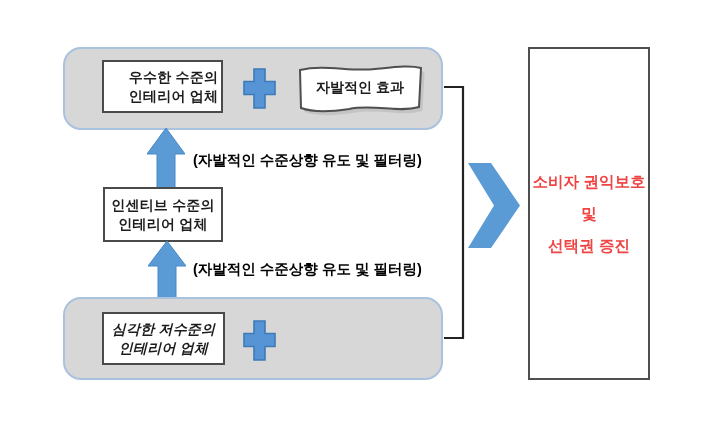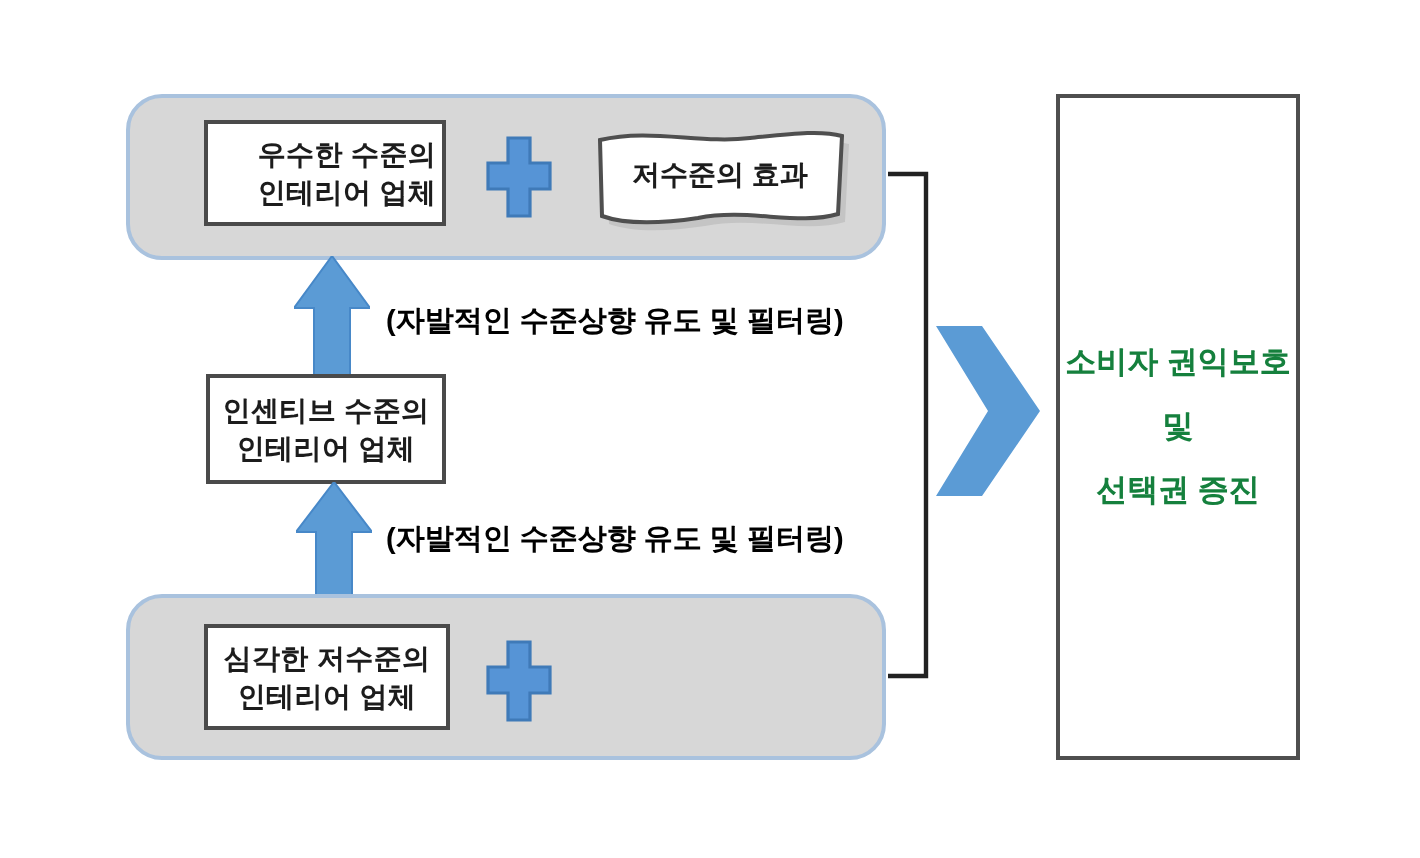--- a/index.html
+++ b/index.html
@@ -36,21 +36,21 @@
     display:flex;align-items:center;justify-content:center;
     font-size:14px;font-weight:600;color:#1c1c1c;white-space:nowrap;
   }
 
   
   .result-box{
     background:#ffffff;
     border:2px solid #4f4f4f;
     display:flex;flex-direction:column;align-items:center;justify-content:center;
     text-align:center;
-    font-size:15.5px;font-weight:bold;color:#15803d;
+    font-size:15.5px;font-weight:bold;color:#ef4444;
   }
   .result-box .line{display:block;line-height:32px;}
 
   svg{display:block;}
 </style>
 </head>
 <body>
 
 <div class="canvas">
 
@@ -65,21 +65,21 @@
     <svg width="33" height="41" viewBox="0 0 33 41">
       <path d="M11,1 h11 v12.5 h10 v13 h-10 V40 H11 V26.5 H1 v-13 h10 Z" fill="#5694d6" stroke="#3f7ab8" stroke-width="1.6"></path>
     </svg>
   </div>
 
   <div class="abs" style="left:292px;top:58px;width:136px;height:62px;">
     <svg width="136" height="62" viewBox="0 0 136 62">
       <path d="M8,12 C33,6 58,14 83,11 C103,9 118,7 129,10 L127,49 C107,55 82,46 57,51 C37,54 20,54 9,50 Z" fill="#c4c4c4" transform="translate(3.5,4)"></path>
       <path d="M8,12 C33,6 58,14 83,11 C103,9 118,7 129,10 L127,49 C107,55 82,46 57,51 C37,54 20,54 9,50 Z" fill="#ffffff" stroke="#4f4f4f" stroke-width="2"></path>
     </svg>
-    <div class="abs effect-label" style="left:0;top:4px;width:136px;height:52px;">저수준의 효과</div>
+    <div class="abs effect-label" style="left:0;top:4px;width:136px;height:52px;">자발적인 효과</div>
   </div>
 
   <div class="abs" style="left:147px;top:128px;width:38px;height:61px;">
     <svg width="38" height="61" viewBox="0 0 38 61">
       <polygon points="19,0 38,26 28,26 28,61 10,61 10,26 0,26" fill="#5b9bd5" stroke="#4788c8" stroke-width="1"></polygon>
     </svg>
   </div>
   <div class="abs caption" style="left:193px;top:151px;">(자발적인 수준상향 유도 및 필터링)</div>
 
   <div class="abs company-box" style="left:103px;top:187px;width:120px;height:55px;">
@@ -89,21 +89,21 @@
 
   <div class="abs" style="left:148px;top:241px;width:38px;height:57px;">
     <svg width="38" height="57" viewBox="0 0 38 57">
       <polygon points="19,0 38,25 28,25 28,57 10,57 10,25 0,25" fill="#5b9bd5" stroke="#4788c8" stroke-width="1"></polygon>
     </svg>
   </div>
   <div class="abs caption" style="left:193px;top:260px;">(자발적인 수준상향 유도 및 필터링)</div>
 
   <div class="abs group" style="left:63px;top:297px;width:380px;height:83px;"></div>
 
-  <div class="abs company-box" style="left:102px;top:312px;width:123px;height:53px;">
+  <div class="abs company-box" style="left:102px;top:312px;width:123px;height:53px;font-style:italic;">
     <span>심각한 저수준의</span>
     <span>인테리어 업체</span>
   </div>
 
   <div class="abs" style="left:243px;top:320px;width:33px;height:41px;">
     <svg width="33" height="41" viewBox="0 0 33 41">
       <path d="M11,1 h11 v12.5 h10 v13 h-10 V40 H11 V26.5 H1 v-13 h10 Z" fill="#5694d6" stroke="#3f7ab8" stroke-width="1.6"></path>
     </svg>
   </div>
 

